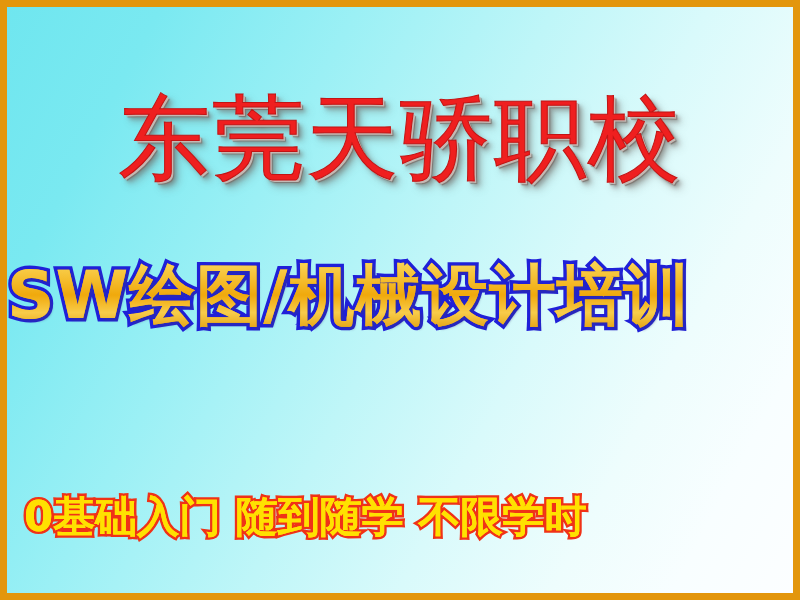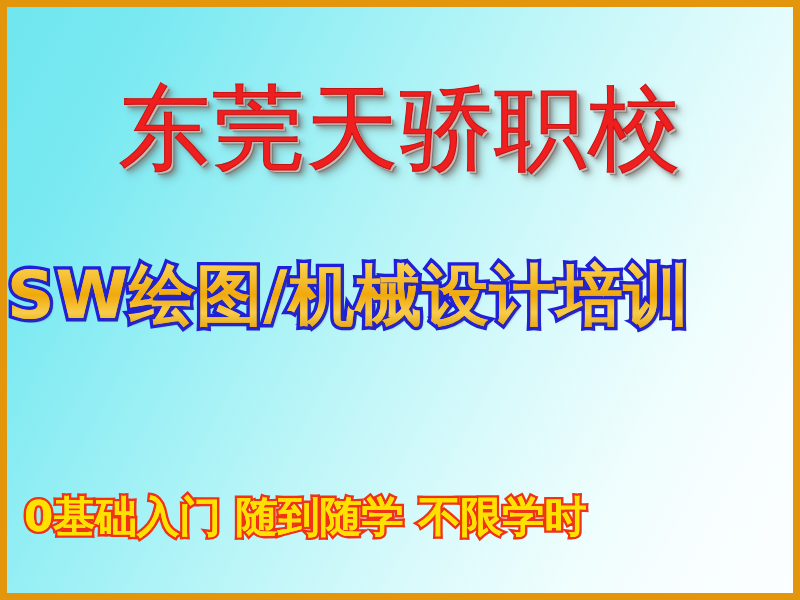--- a/index.html
+++ b/index.html
@@ -63,20 +63,21 @@
     letter-spacing: 2px;
     font-weight: 400;
     color: #ef1f1f;
     text-shadow:
        2px 2px 0 #c4b9b4,
        3px 3px 1px rgba(120,110,105,0.85),
        5px 5px 4px rgba(110,100,95,0.55),
        7px 7px 9px rgba(100,95,90,0.35);
     -webkit-text-stroke: 1px #c21414;
     white-space: nowrap;
+    margin-top: 10px;
   }
 
   
   .subtitle-wrap {
     position: absolute;
     top: 253px;
     left: 0;
     width: 100%;
     text-align: left;
   }

